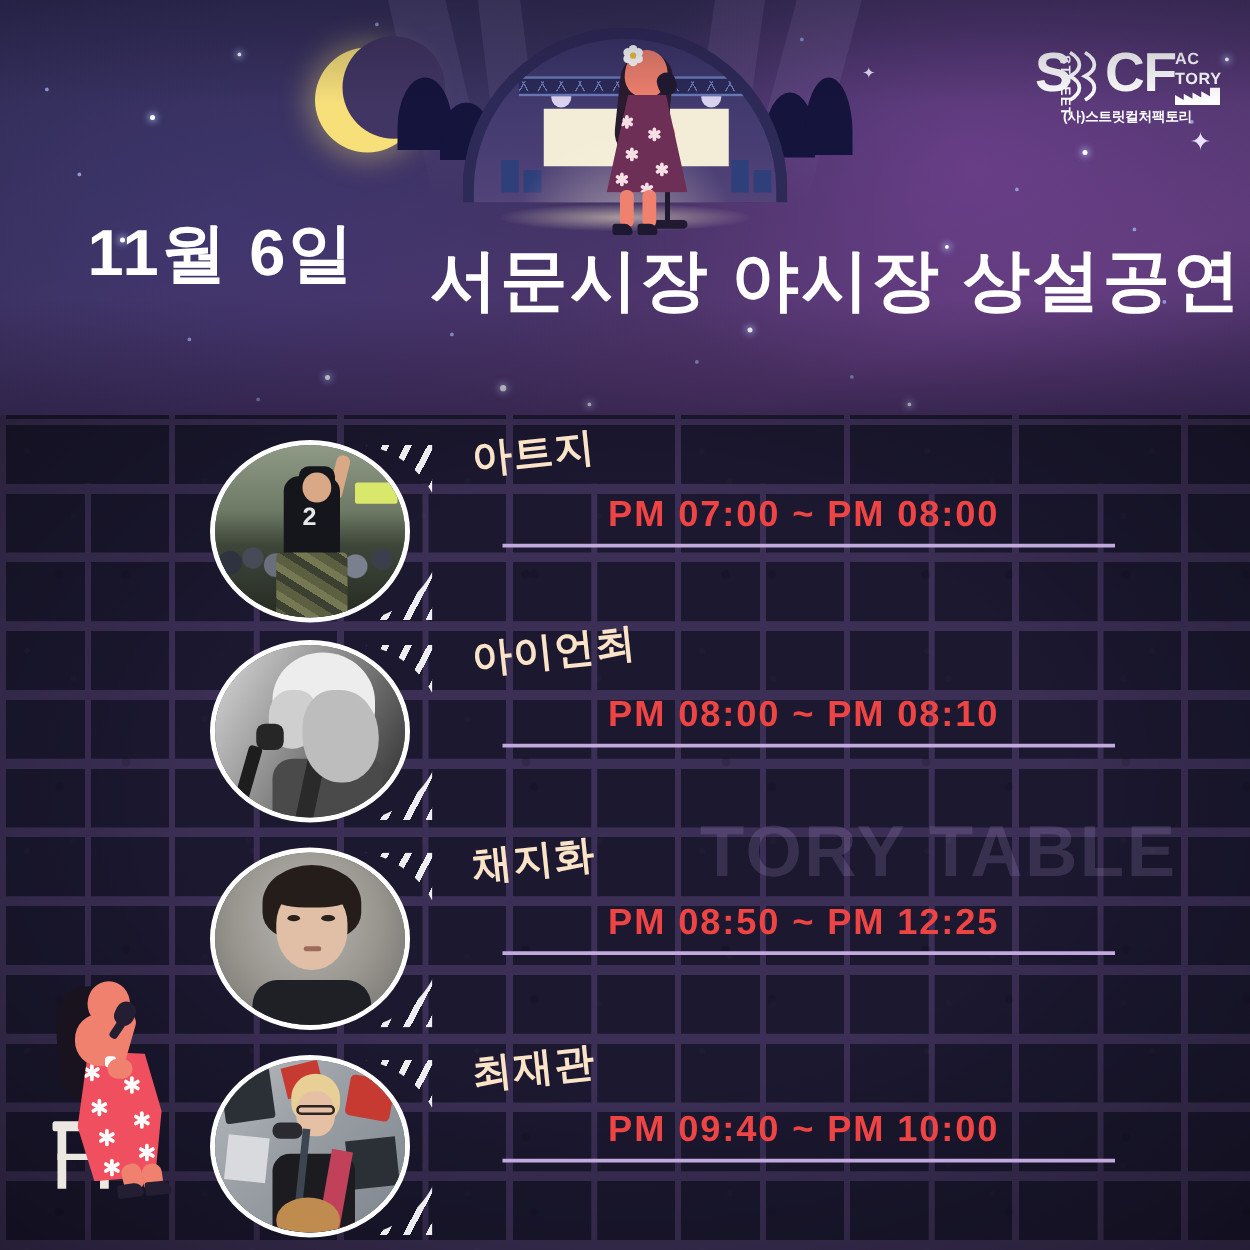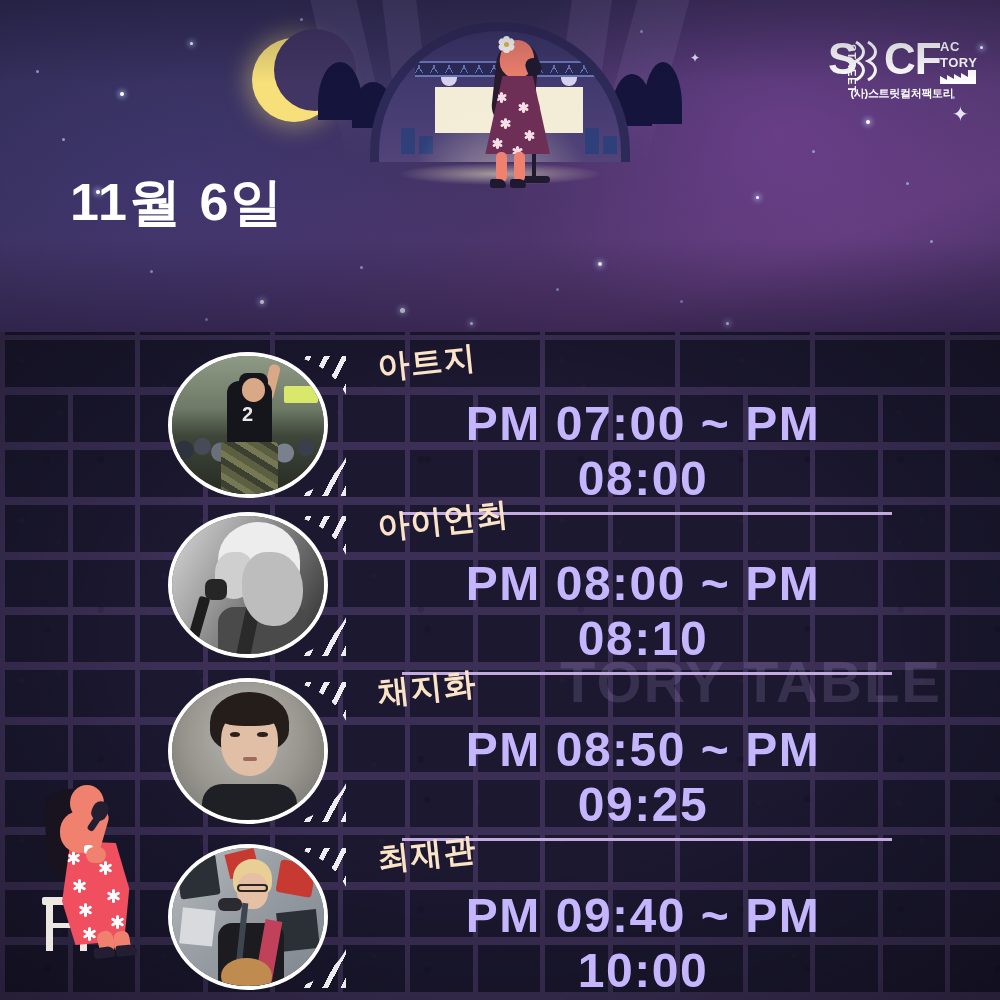--- a/index.html
+++ b/index.html
@@ -217,21 +217,21 @@
   .photo .ph { position:absolute; inset:0; }
 
   .meta { position:absolute; left:380px; top:0; width:520px; }
   .artist {
     font-size:32px; font-weight:bold; color:#fbe3c8;
     letter-spacing:1px; transform:rotate(-6deg); transform-origin:left bottom;
     display:inline-block;
     font-family:"Liberation Sans", sans-serif;
   }
   .time {
-    margin-top:6px; font-size:48px; font-weight:bold; color:#c4b5fd;
+    margin-top:6px; font-size:29px; font-weight:bold; color:#ef4444;
     letter-spacing:1.5px; text-align:center; width:470px; margin-left:28px;
   }
   .rule { margin-top:6px; margin-left:22px; width:490px; height:3px; background:#c2a9de; }
 
   
   
   .ph1 { background:linear-gradient(180deg,#8e9a86 0%, #6e7a66 38%, #3e4639 58%, #262b22 100%); }
   .ph1 .crowd { position:absolute; left:0; top:48%; width:100%; height:34%;
     background:
       radial-gradient(circle at 8% 60%, #2f3340 0 9px, transparent 10px),
@@ -415,20 +415,21 @@
           <path d="M0 14 L0 6 L7 10 L7 5 L14 9 L14 4 L21 8 L21 3 L28 7 L28 0 L36 0 L36 14 Z" fill="#ffffff"></path>
         </svg>
       </div>
       <div class="lg-kr">(사)스트릿컬처팩토리</div>
     </div>
 
     <div class="sky-vign"></div>
   </div>
 
   <div style="position:absolute;left:70px;top:168px;font-size:52px;font-weight:bold;color:#ffffff;letter-spacing:2px;">11월 6일</div>
+  <div style="position:absolute;left:344px;top:188px;font-size:54px;font-weight:bold;color:#ffffff;letter-spacing:2px;">서문시장 야시장 상설공연</div>
 
   <div class="wall">
     <div class="bricks"></div>
     <div class="bricks2"></div>
     <div class="wall-noise"></div>
     <div class="wall-vign"></div>
   </div>
 
   <div class="watermark">TORY TABLE</div>
 
@@ -544,21 +545,21 @@
             <div class="face"></div>
             <div class="fringe"></div>
             <div class="eye l"></div>
             <div class="eye r"></div>
             <div class="mouth"></div>
           </div>
         </div>
       </div>
       <div class="meta">
         <div class="artist">채지화</div>
-        <div class="time">PM 08:50 ~ PM 09:25</div>
+        <div class="time">PM 08:50 ~ PM 12:25</div>
         <div class="rule"></div>
       </div>
     </div>
 
     <div class="row" style="top:506px;">
       <div class="photo-wrap">
         <div class="stripes"></div>
         <div class="photo">
           <div class="ph ph4">
             <div class="g1"></div>

